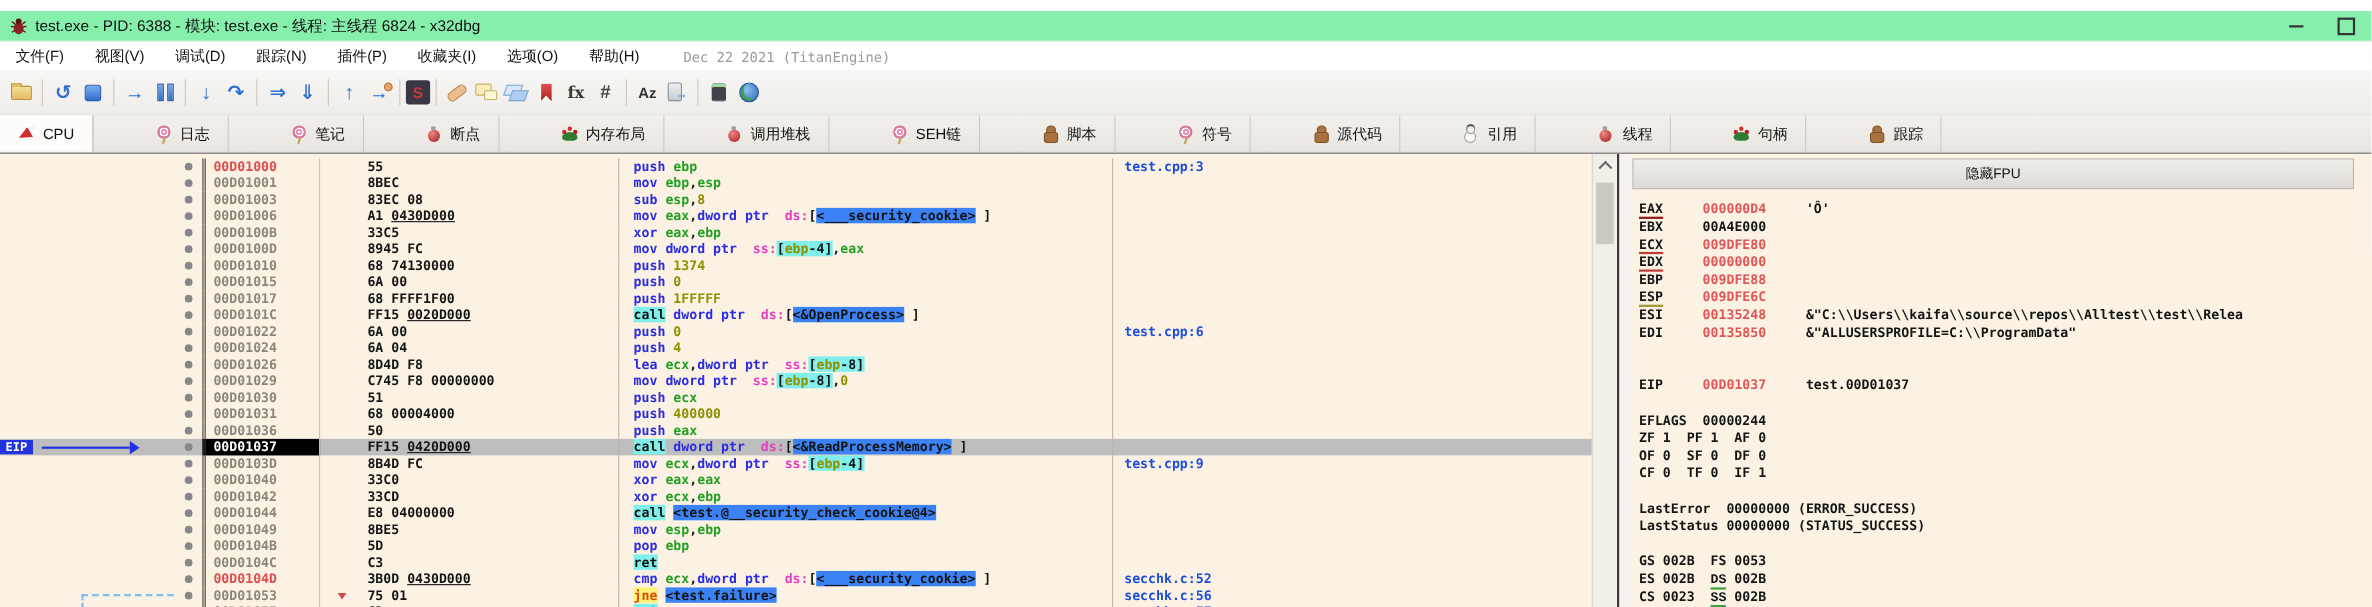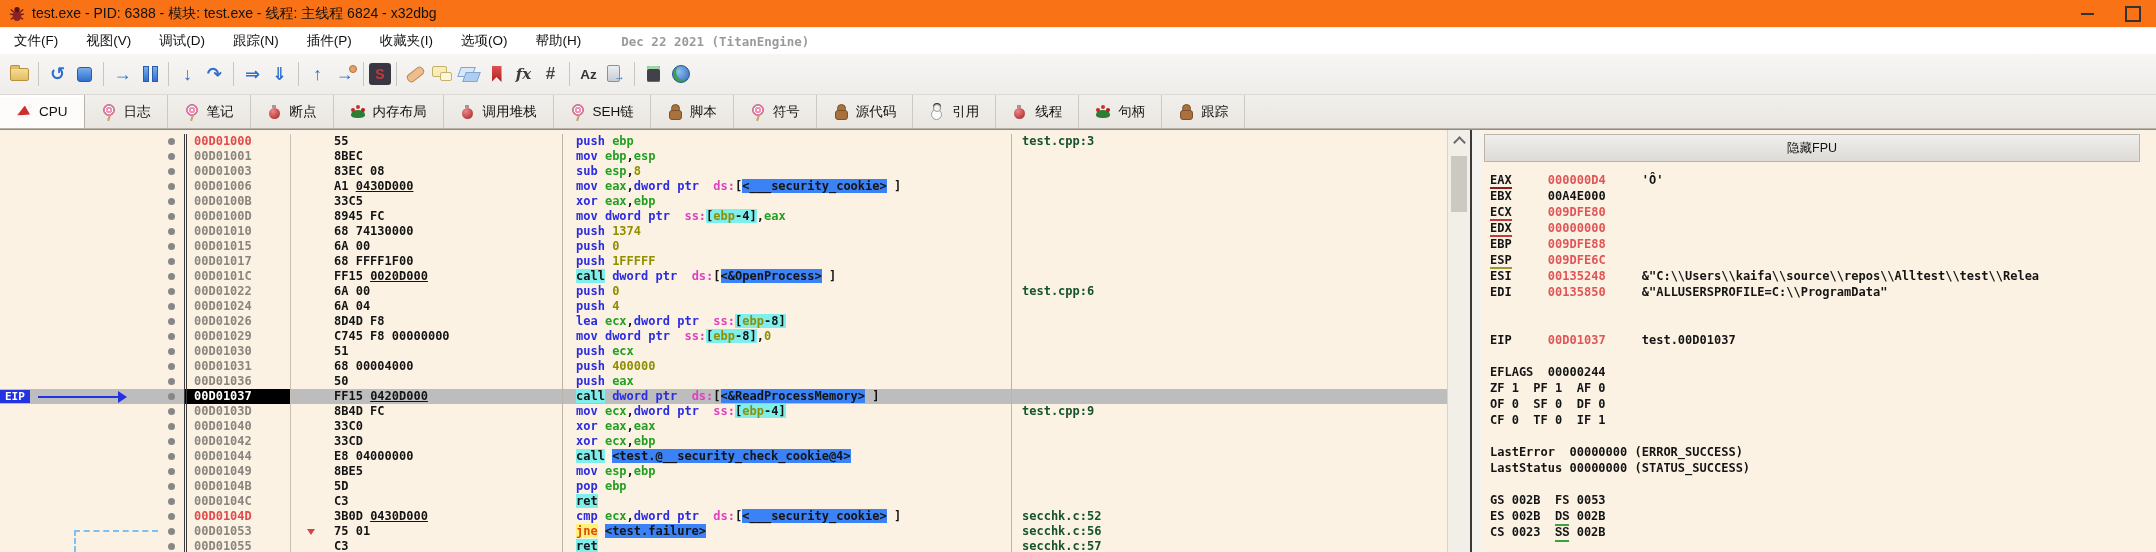--- a/index.html
+++ b/index.html
@@ -1,54 +1,54 @@
 <!DOCTYPE html>
 <html><head>
 <meta charset="utf-8">
 <style>
   html,body{margin:0;padding:0;background:#fff;width:2156px;height:552px;overflow:hidden;
     font-family:"Liberation Sans","DejaVu Sans",sans-serif;}
-  .titlebar{height:27px;background:#f97316;display:flex;align-items:center;position:relative;border-bottom:1px solid #f0f0f0;}
+  .titlebar{height:27px;background:#86efac;display:flex;align-items:center;position:relative;border-bottom:1px solid #f0f0f0;margin-top:10px;}
   .bug{width:18px;height:16px;margin:0 6px 0 8px;}
   .title-text{font-size:14px;color:#111;}
   .wbtns{position:absolute;right:0;top:0;height:27px;display:flex;align-items:center;}
   .wbtn{width:46px;height:27px;display:flex;align-items:center;justify-content:center;}
   .glyph-min{width:13px;height:2px;background:#333;}
   .glyph-max{width:12px;height:12px;border:2px solid #333;}
   .menubar{height:26px;background:#fff;display:flex;align-items:center;font-size:13.5px;color:#111;}
   .menu-item{padding:0 14px;height:26px;display:flex;align-items:center;}
-  .build-date{margin-left:26px;color:#9a9a9a;font-family:"DejaVu Sans Mono",monospace;font-size:12.5px;font-weight:bold;}
+  .build-date{margin-left:26px;color:#9a9a9a;font-family:"DejaVu Sans Mono",monospace;font-size:12.5px;}
   .toolbar{height:40px;background:linear-gradient(#f7f6f4,#efedea);display:flex;align-items:center;padding-left:6px;border-bottom:1px solid #dcd9d4;}
   .tb-sep{width:1px;height:24px;background:#c9c5bf;margin:0 5px;}
   .tbi{width:27px;height:26px;display:flex;align-items:center;justify-content:center;position:relative;
        color:#2f6fd0;font-weight:bold;font-size:18px;}
   .tbi::before,.tbi::after{position:absolute;content:none;}
   .t-folder::before{content:"";width:17px;height:11px;background:linear-gradient(#f4dd96,#e3bd62);border:1px solid #b8913f;border-radius:2px;}
   .t-folder::after{content:"";width:8px;height:3px;background:#e3bd62;border:1px solid #b8913f;border-bottom:none;top:4px;left:4px;border-radius:2px 2px 0 0;}
   .t-stop::before{content:"";width:13px;height:13px;border-radius:3px;background:linear-gradient(#79aeea,#2f6fd0);border:1px solid #2a5cab;}
   .t-pause::before{content:"";width:4px;height:14px;background:linear-gradient(#79aeea,#2f6fd0);margin-right:8px;border:1px solid #2a5cab;}
   .t-pause::after{content:"";width:4px;height:14px;background:linear-gradient(#79aeea,#2f6fd0);position:absolute;left:16px;border:1px solid #2a5cab;}
   .t-scylla{background:#3a3742;border-radius:3px;color:#c23c3c;font-size:14px;width:22px;height:22px;}
   .t-patch::before{content:"";width:17px;height:7px;background:#ecbd8d;border:1px solid #c08a55;border-radius:4px;transform:rotate(-38deg);}
   .t-comment::before{content:"";width:13px;height:9px;background:#f9ecba;border:1px solid #c4b268;border-radius:2px;top:5px;left:3px;}
   .t-comment::after{content:"";width:10px;height:7px;background:#fdf6d8;border:1px solid #c4b268;border-radius:2px;top:11px;left:11px;}
   .t-label::before{content:"";width:13px;height:8px;background:#d9e8f8;border:1px solid #7fa7d0;transform:skewX(-20deg);top:6px;left:3px;}
   .t-label::after{content:"";width:13px;height:8px;background:#aecdf0;border:1px solid #7fa7d0;transform:skewX(-20deg);top:11px;left:8px;}
   .t-bookmark::before{content:"";width:10px;height:16px;background:linear-gradient(#e05252,#a81f1f);clip-path:polygon(0 0,100% 0,100% 100%,50% 68%,0 100%);}
-  .t-fx{font-family:"DejaVu Serif",serif;font-style:italic;color:#3a3a3a;font-size:15px;}
+  .t-fx{font-family:"DejaVu Serif",serif;color:#3a3a3a;font-size:15px;}
   .t-hash{color:#474747;font-size:17px;}
   .t-az{color:#333;font-size:13.5px;}
   .t-phone::before{content:"";width:11px;height:15px;background:linear-gradient(#eceff2,#c6ccd2);border:1px solid #8a9097;border-radius:2px;top:4px;left:5px;}
   .t-phone::after{content:"→";font-size:11px;color:#2f6fd0;top:9px;left:12px;}
   .t-calc::before{content:"";width:13px;height:16px;background:#41414a;border-radius:2px;box-shadow:inset 0 3px 0 #9fd8a4,inset 0 -1px 0 #6a6a74;}
   .t-globe::before{content:"";width:16px;height:16px;border-radius:50%;border:1px solid #24529a;
       background:radial-gradient(circle at 35% 35%,#8cc0ef,#2e66b5);box-shadow:inset 3px -2px 0 #3f9d52;}
   .t-person::after{content:"";width:6px;height:6px;border-radius:50%;background:#e8a06a;border:1px solid #b2703e;top:4px;right:1px;}
 
-  .tabbar{height:33px;background:linear-gradient(#f2f0ec,#e9e6e1);display:flex;align-items:stretch;border-bottom:1px solid #b7b2a9;}
+  .tabbar{height:33px;background:linear-gradient(#f2f0ec,#e9e6e1);display:flex;align-items:stretch;border-bottom:1px solid #b7b2a9;gap:40px;}
   .tab{display:flex;align-items:center;padding:0 16px;font-size:13.5px;color:#111;border-right:1px solid #cdc9c2;background:transparent;}
   .tab.active{background:#fdfcfa;border-right:1px solid #b7b2a9;box-shadow:inset 0 2px 0 #fff;}
   .ticon{width:16px;height:16px;margin-right:7px;position:relative;display:inline-block;}
   .ticon::before,.ticon::after{content:"";position:absolute;}
   .santa-hat-icon::before{left:1px;top:2px;width:13px;height:10px;background:#cc2f2f;clip-path:polygon(0 100%,60% 0,100% 90%);}
   .santa-hat-icon::after{width:5px;height:5px;border-radius:50%;background:#f4f4f4;right:0;top:0;box-shadow:-11px 10px 0 -1px #f4f4f4,-7px 10px 0 -1px #f4f4f4,-3px 10px 0 -1px #f4f4f4;}
   .lollipop-icon::before{width:10px;height:10px;border-radius:50%;top:0;left:2px;border:1px solid #c46d92;
      background:radial-gradient(circle,#fff 0 1px,#ef93b4 1px 3px,#fff 3px 4px,#e87fa6 4px);}
   .lollipop-icon::after{width:2px;height:6px;background:#c9a06a;bottom:-1px;left:7px;transform:rotate(18deg);}
   .ornament-icon::before{width:11px;height:11px;border-radius:50%;top:4px;left:2px;background:radial-gradient(circle at 35% 30%,#ef8585,#a31f1f);}
@@ -66,21 +66,21 @@
   .drow{display:flex;height:15px;align-items:center;}
   .drow.sel{background:#bdbdbd;}
   .c-pad{width:158px;flex:none;height:15px;}
   .c-dot{width:26px;flex:none;display:flex;justify-content:center;align-items:center;height:15px;}
   .dot{width:7px;height:7px;border-radius:50%;background:#878787;}
   .c-addr{width:96px;flex:none;border-left:3px double #3b3b3b;border-right:1px solid #c9c2b4;padding-left:7px;color:#8a857d;height:15px;}
   .c-addr.red{color:#e04b4b;}
   .c-addr.eip{background:#000;color:#fff;}
   .c-bytes{width:228px;flex:none;border-right:1px solid #bcb5a7;padding-left:43px;white-space:pre;position:relative;height:15px;}
   .c-ins{width:435px;flex:none;border-right:1px solid #bcb5a7;padding-left:13px;white-space:pre;height:15px;}
-  .c-cmt{flex:1;padding-left:10px;color:#14532d;height:15px;}
+  .c-cmt{flex:1;padding-left:10px;color:#1d4ed8;height:15px;}
   .t-u{text-decoration:underline;}
   .t-mn,.t-kw{color:#2b2be0;}
   .t-reg{color:#22a022;}
   .t-num{color:#8f8f00;}
   .t-seg{color:#e03fc0;}
   .t-sym{background:#3b82f6;color:#141414;}
   .t-mnc{background:#7fefeb;color:#141414;}
   .t-jcc{background:#fdf376;color:#e2480e;}
   .t-mb{background:#7fefeb;color:#141414;}
   .t-mr{background:#7fefeb;color:#8f8f00;}

